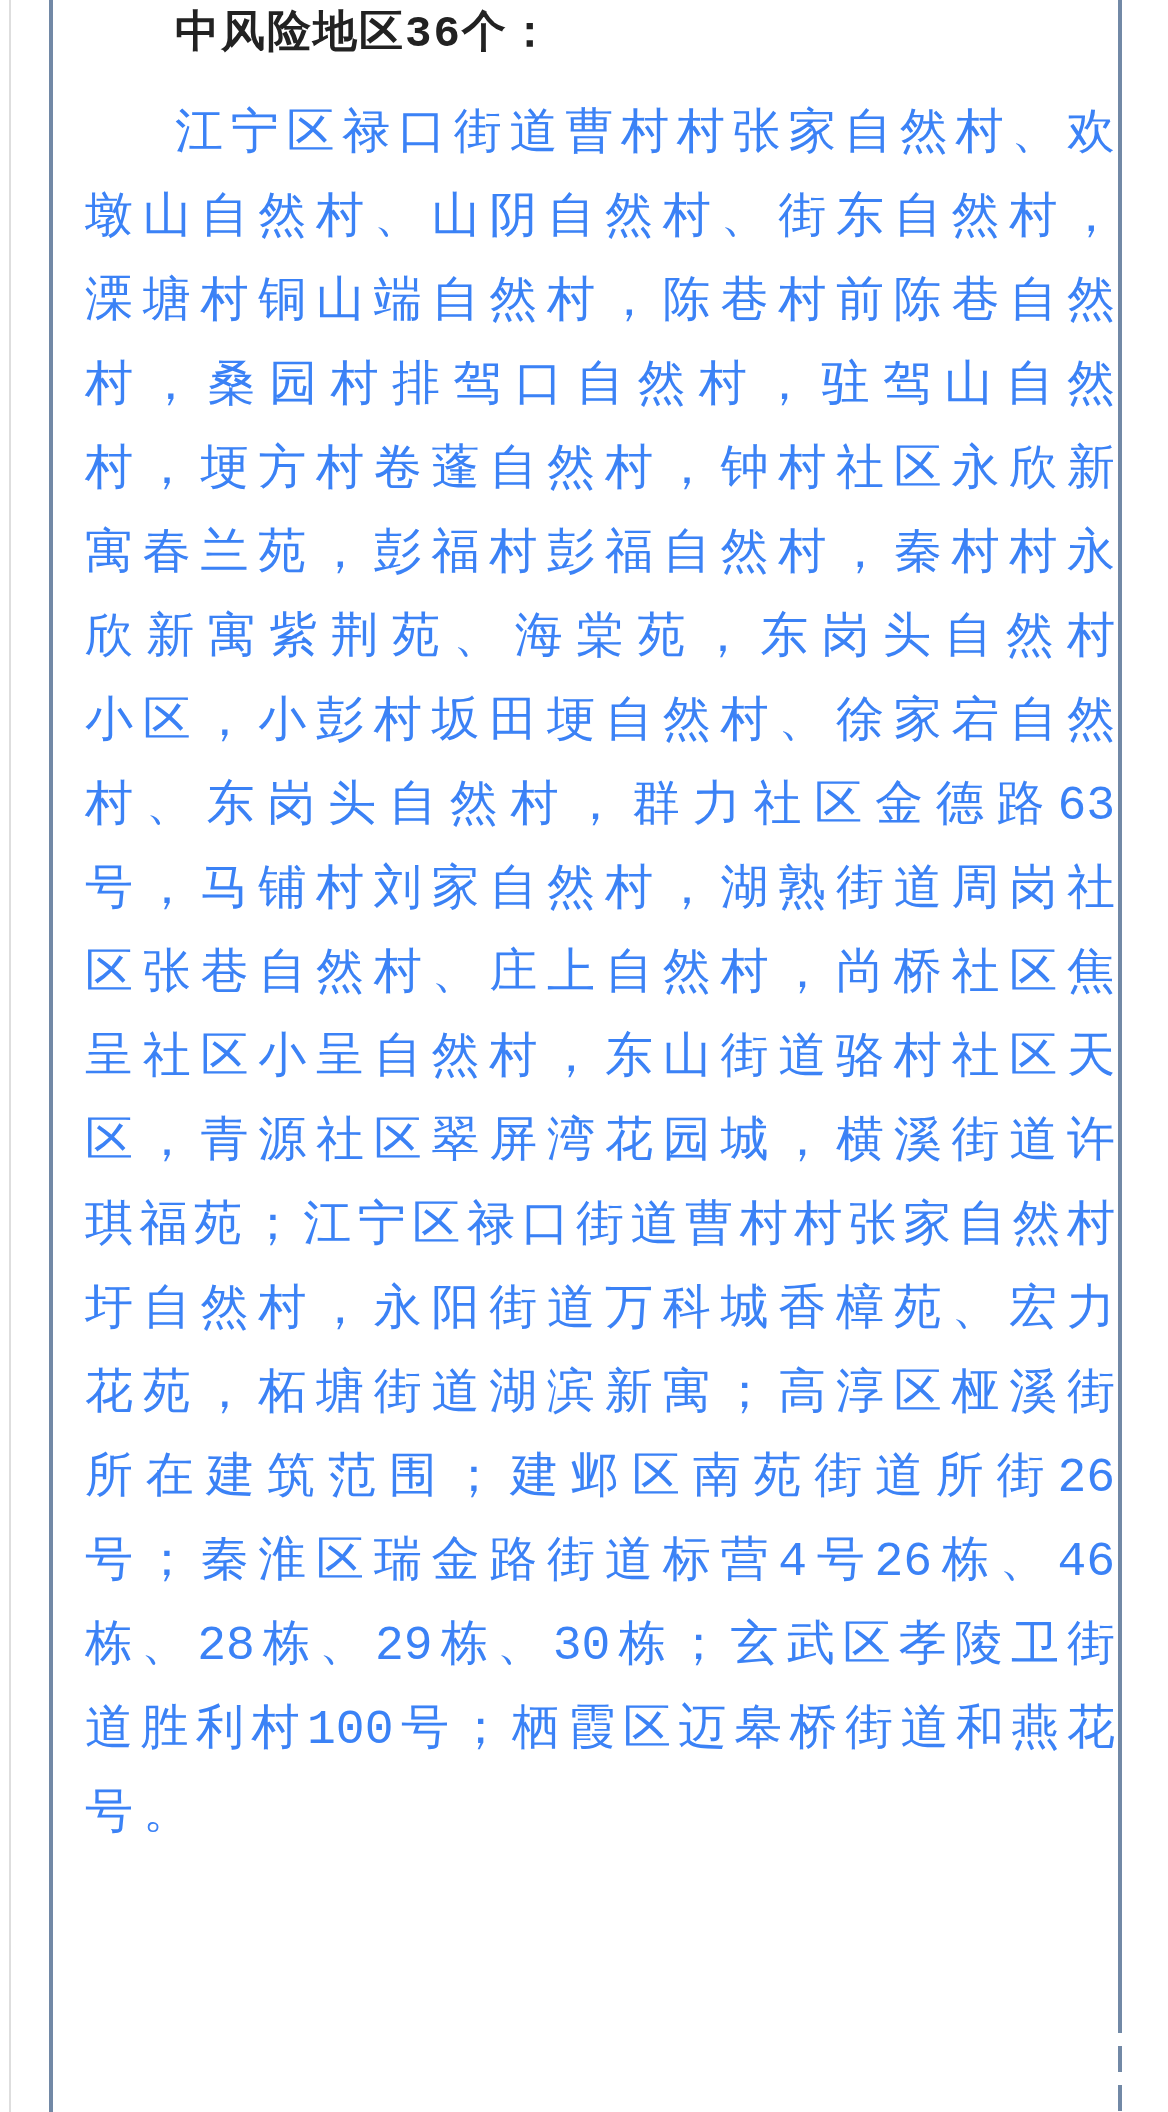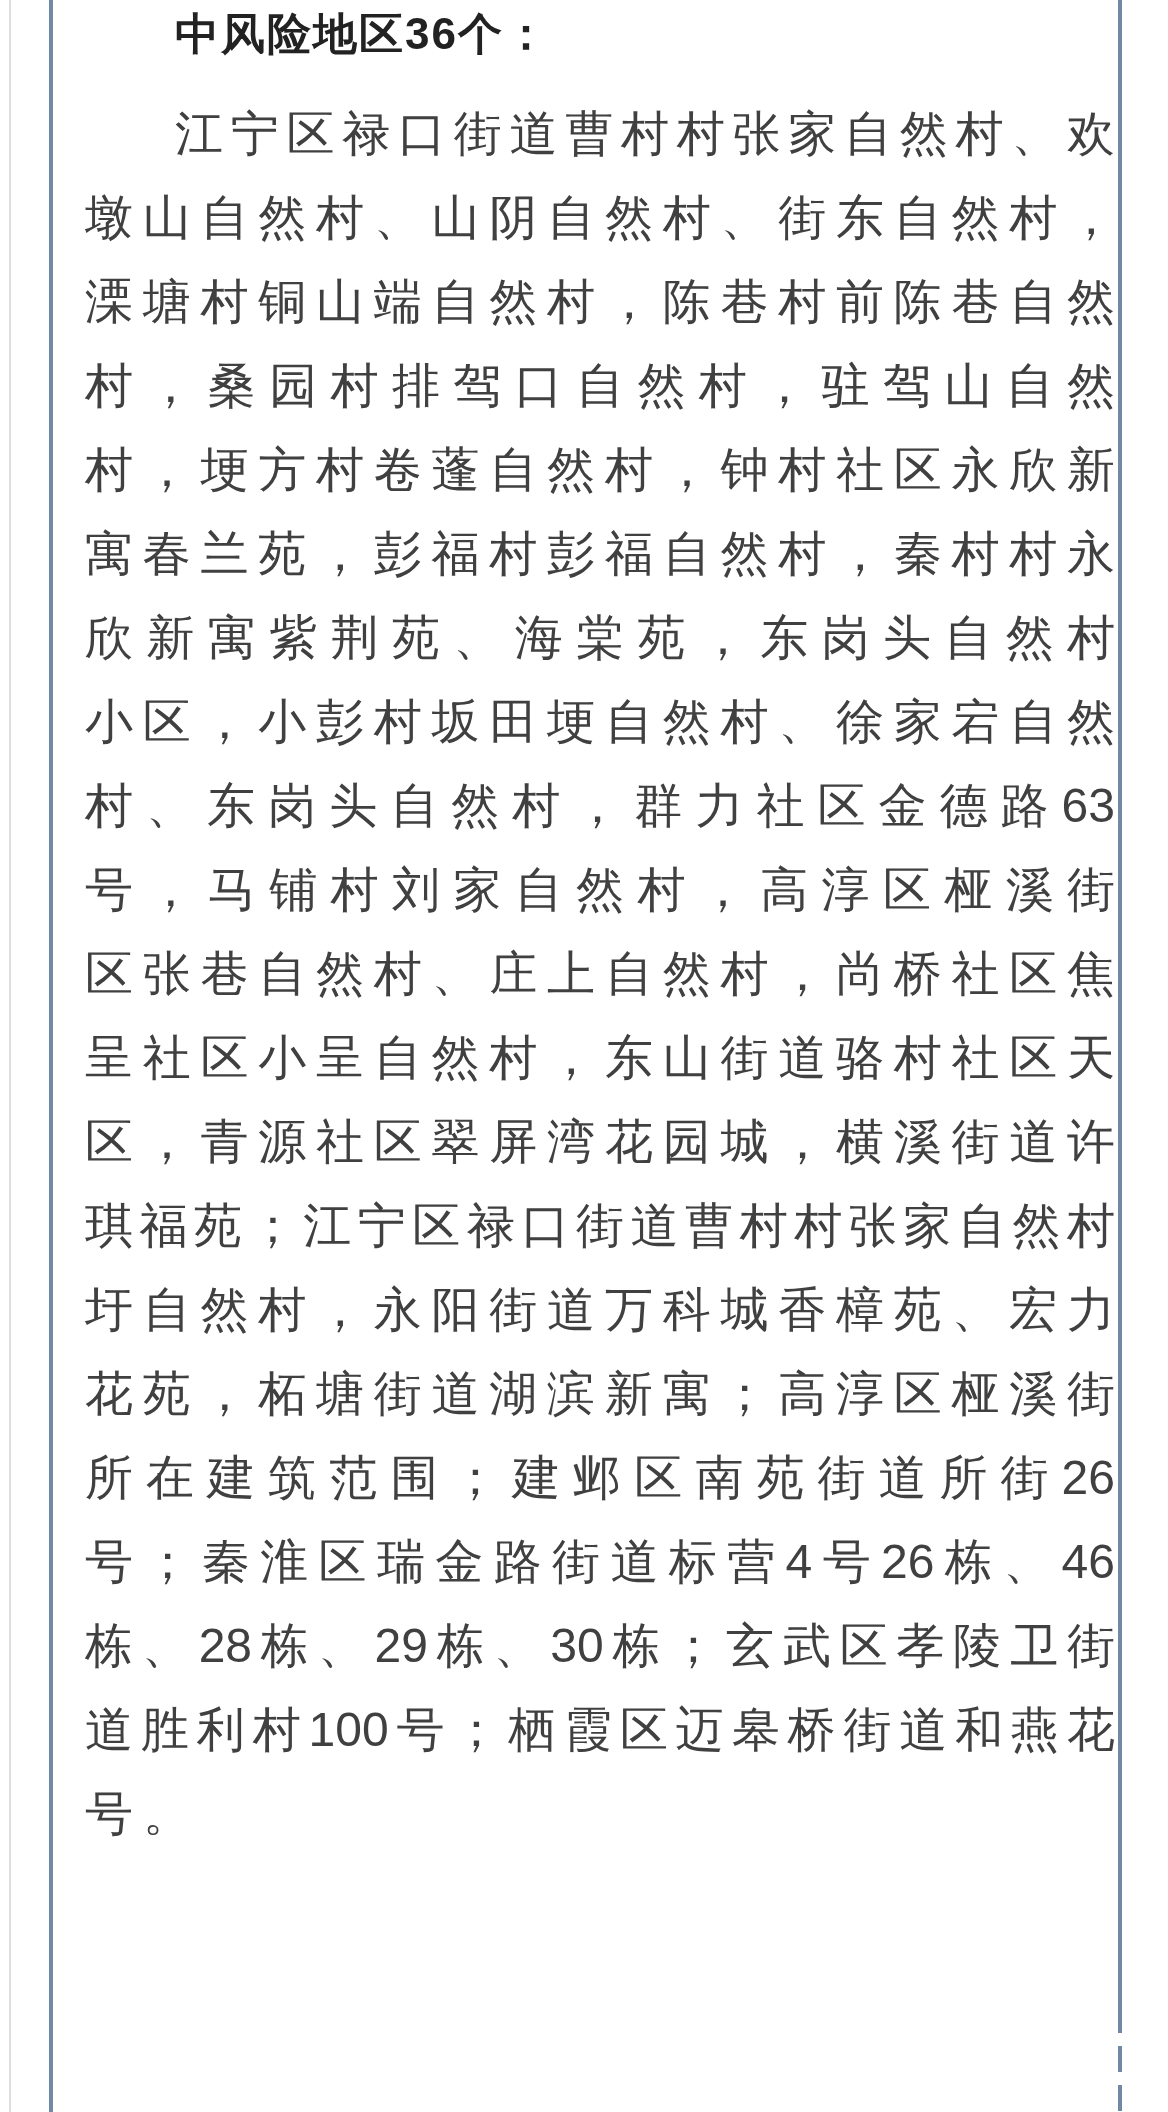--- a/index.html
+++ b/index.html
@@ -2,21 +2,21 @@
 <html><head>
 <meta charset="utf-8">
 <style>
   html,body{margin:0;padding:0;background:#ffffff;}
   .page{
     position:relative;
     width:1168px;
     height:2112px;
     background:#ffffff;
     overflow:hidden;
-    font-family:Liberation Sans, sans-serif;
+    font-family:Liberation Mono, monospace;
   }
   
   .hairline-left{
     position:absolute;left:9px;top:0;width:2px;height:2112px;
     background:#dedede;
   }
   
   .rule-left{
     position:absolute;left:49px;top:0;width:4px;height:2112px;
     background:#7289a6;
@@ -43,21 +43,21 @@
     font-size:44px;
     line-height:56px;
     font-weight:bold;
     color:#222222;
     letter-spacing:2px;
   }
   .lines{margin-top:30px;}
   .line{
     font-size:48px;
     line-height:84px;
-    color:#404040;
+    color:#3b82f6;
     text-align:justify;
     text-align-last:justify;
     text-justify:inter-character;
     white-space:nowrap;
   }
   .line.indent{text-indent:90px;}
   .line.last{
     text-align:left;
     text-align-last:left;
     letter-spacing:10px;
@@ -77,21 +77,21 @@
     <div class="lines">
         <div class="line indent">江宁区禄口街道曹村村张家自然村、欢</div>
         <div class="line">墩山自然村、山阴自然村、街东自然村，</div>
         <div class="line">溧塘村铜山端自然村，陈巷村前陈巷自然</div>
         <div class="line">村，桑园村排驾口自然村，驻驾山自然</div>
         <div class="line">村，埂方村卷蓬自然村，钟村社区永欣新</div>
         <div class="line">寓春兰苑，彭福村彭福自然村，秦村村永</div>
         <div class="line">欣新寓紫荆苑、海棠苑，东岗头自然村</div>
         <div class="line">小区，小彭村坂田埂自然村、徐家宕自然</div>
         <div class="line">村、东岗头自然村，群力社区金德路63</div>
-        <div class="line">号，马铺村刘家自然村，高淳区桠溪街</div>
+        <div class="line">号，马铺村刘家自然村，湖熟街道周岗社</div>
         <div class="line">区张巷自然村、庄上自然村，尚桥社区焦</div>
         <div class="line">呈社区小呈自然村，东山街道骆村社区天</div>
         <div class="line">区，青源社区翠屏湾花园城，横溪街道许</div>
         <div class="line">琪福苑；江宁区禄口街道曹村村张家自然村</div>
         <div class="line">圩自然村，永阳街道万科城香樟苑、宏力</div>
         <div class="line">花苑，柘塘街道湖滨新寓；高淳区桠溪街</div>
         <div class="line">所在建筑范围；建邺区南苑街道所街26</div>
         <div class="line">号；秦淮区瑞金路街道标营4号26栋、46</div>
         <div class="line">栋、28栋、29栋、30栋；玄武区孝陵卫街</div>
         <div class="line">道胜利村100号；栖霞区迈皋桥街道和燕花</div>

